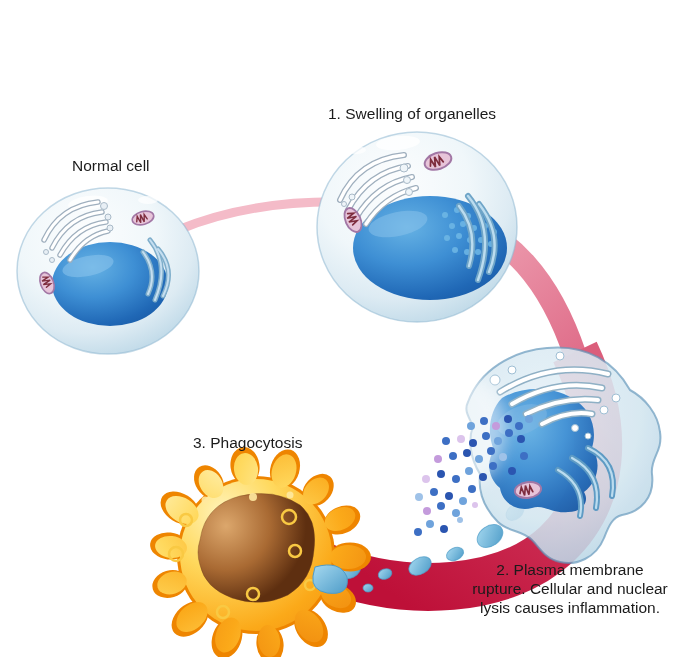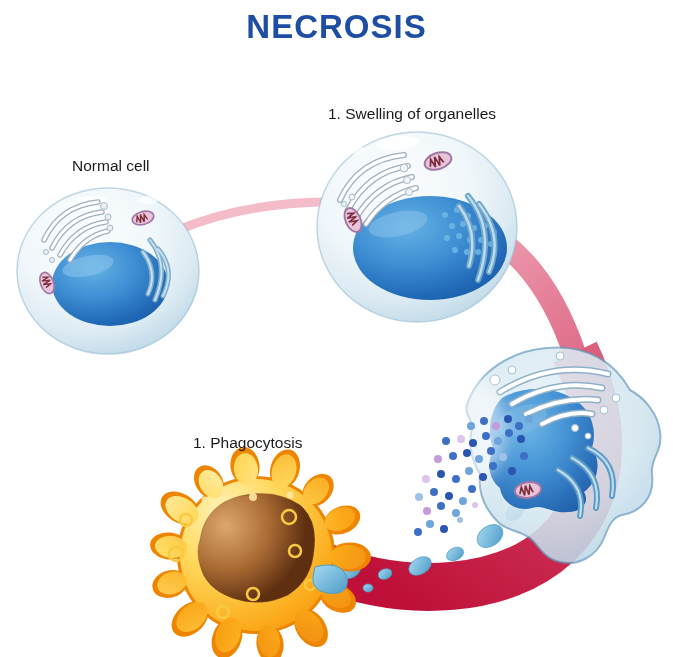--- a/index.html
+++ b/index.html
@@ -347,18 +347,18 @@
     </g>
     <g fill="#FFE9A0" opacity="0.9">
       <circle cx="253" cy="497" r="4"></circle>
           <circle cx="290" cy="495" r="3.5"></circle>
           <circle cx="205" cy="500" r="3.5"></circle>
     </g>
     <path d="M 315 567 Q 340 560 347 577 Q 350 596 327 593 Q 311 590 313 576 Z" fill="url(#chunkGrad)" stroke="#4E9CC8" stroke-width="1"></path>
   </g>
 </svg>
 
-<div class="title">NECROSIS</div>
 <div class="lbl l-normal">Normal cell</div>
 <div class="lbl l-s1">1. Swelling of organelles</div>
-<div class="lbl l-s3">1. Phagocytosis</div>
+<div class="lbl stage2">2. Plasma membrane rupture. Cellular and nuclear lysis causes inflammation.</div>
+<div class="lbl l-s3">3. Phagocytosis</div>
 
 </div>
 
 </body></html>

